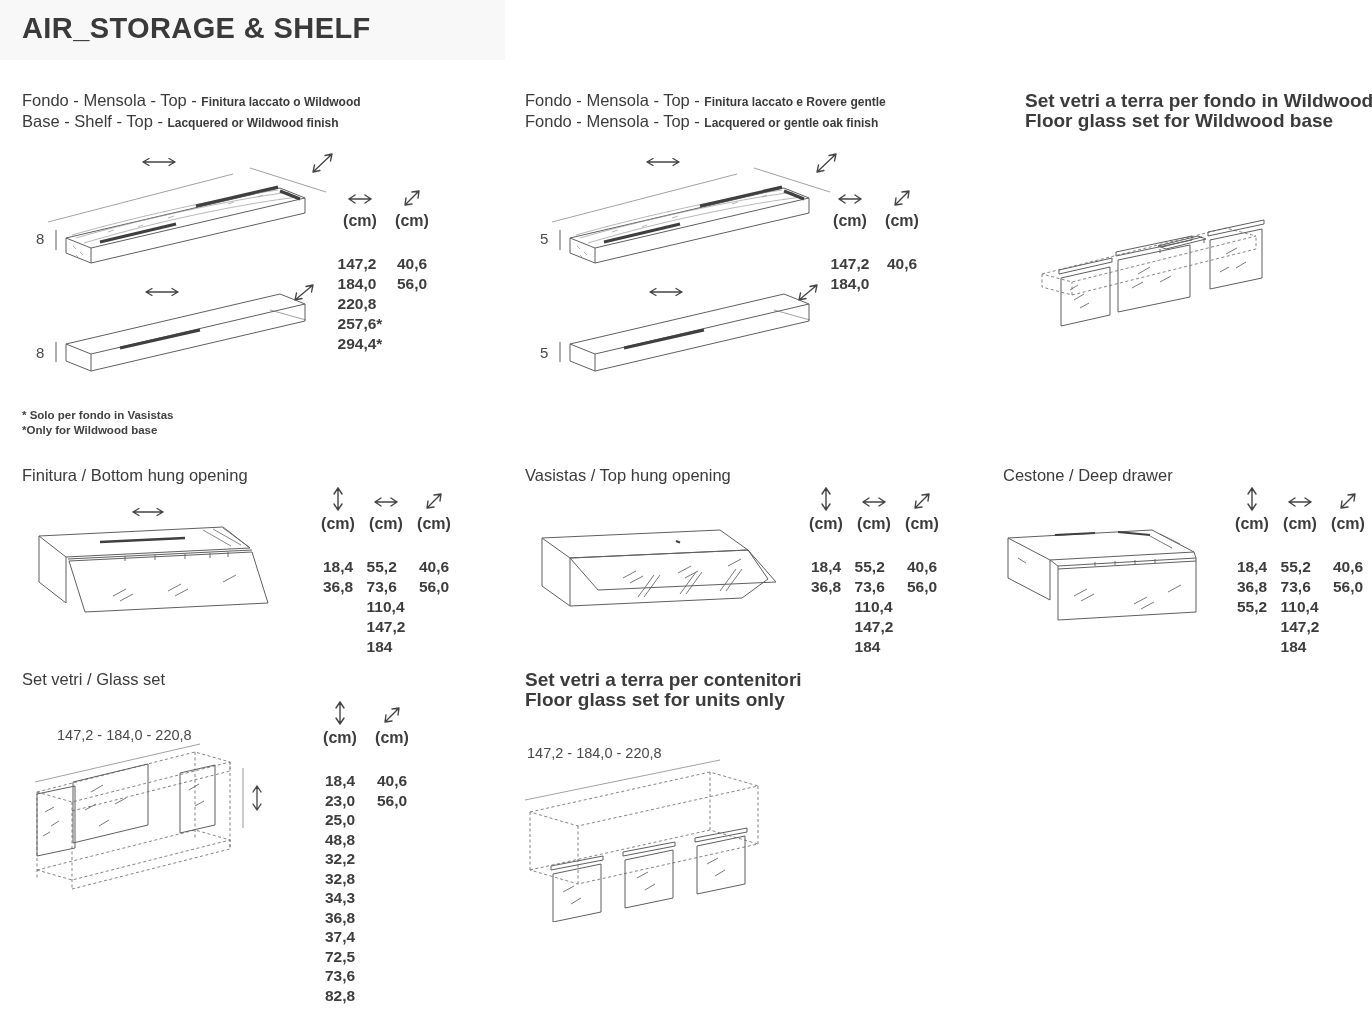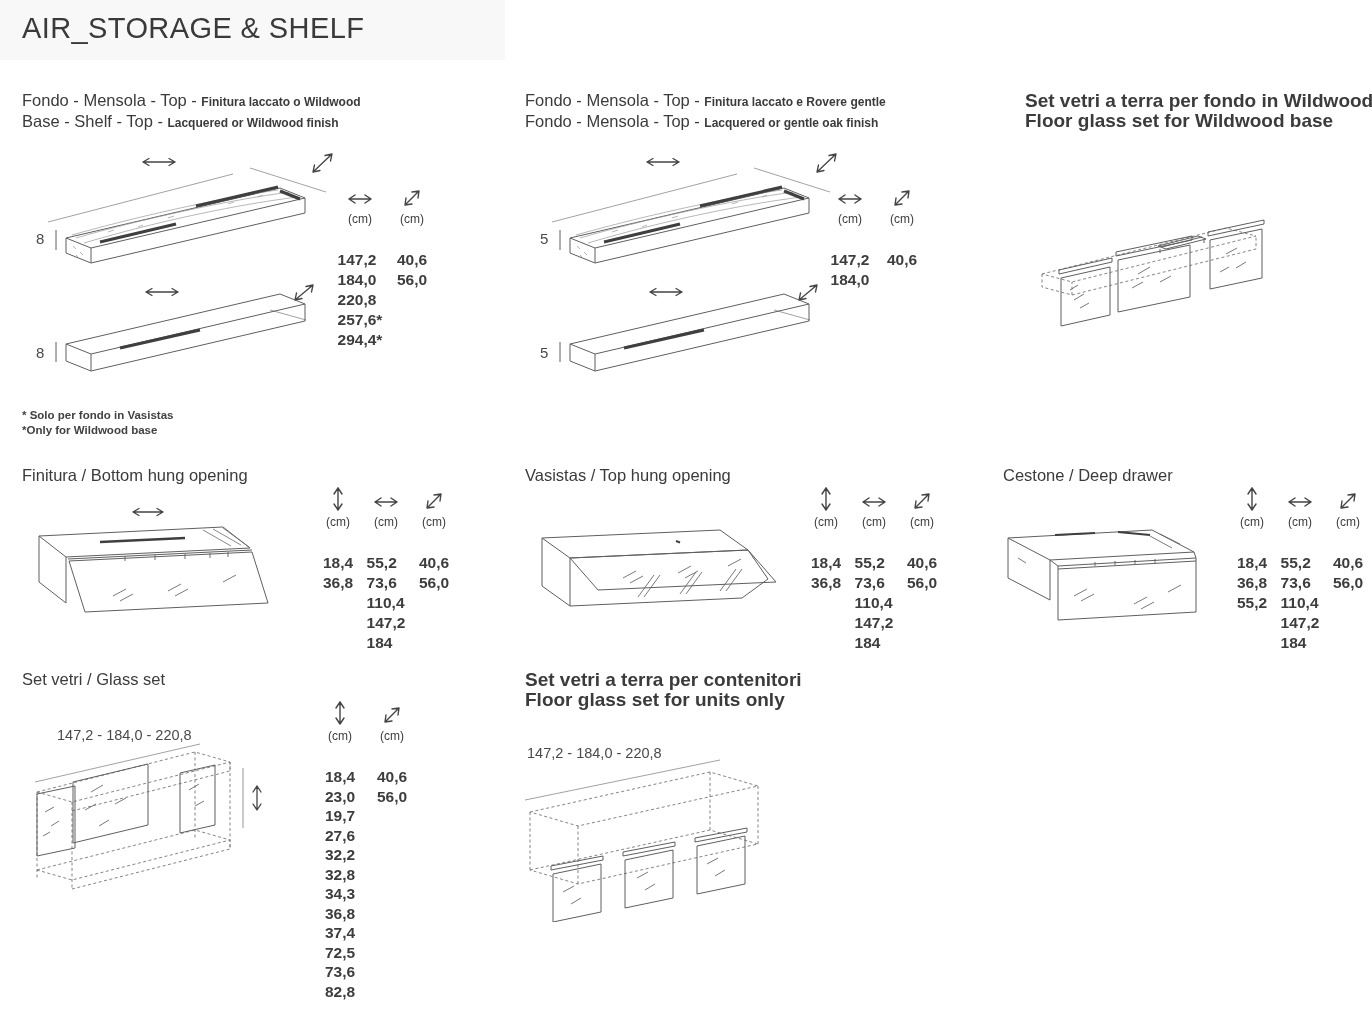--- a/index.html
+++ b/index.html
@@ -3,33 +3,33 @@
 <meta charset="utf-8">
 <style>
   html,body{margin:0;padding:0;}
   body{
     width:1372px;height:1011px;position:relative;overflow:hidden;
     background:#ffffff;color:#3b3b3b;
     font-family:"Liberation Sans",sans-serif;
   }
   .abs{position:absolute;}
   .title{
-    font-size:29px;font-weight:normal;letter-spacing:.4px;color:#3a3a3a;white-space:nowrap;
+    font-size:29px;font-weight:bold;letter-spacing:.4px;color:#3a3a3a;white-space:nowrap;
   }
   .title-bg{background:#f8f8f8;width:505px;height:60px;left:0;top:0;}
   .sec-head{white-space:nowrap;line-height:19px;}
   .hl{font-size:16.5px;font-weight:normal;color:#3b3b3b;}
   .hs{font-size:12px;font-weight:bold;color:#3b3b3b;}
   .big2{font-size:19px;font-weight:bold;line-height:20px;color:#3b3b3b;}
   .footnote{font-size:11.5px;line-height:15px;font-weight:bold;color:#414141;white-space:nowrap;}
   .dim-table{display:flex;gap:4px;}
   .dim-col{display:flex;flex-direction:column;align-items:center;min-width:48px;}
   .dim-col.narrow{min-width:44px;}
   .dim-icon{height:26px;display:flex;align-items:flex-end;justify-content:center;margin-bottom:3px;}
-  .dim-unit{font-size:12px;color:#3d3d3d;margin-bottom:24px;}
+  .dim-unit{font-size:16px;color:#3d3d3d;margin-bottom:24px;font-weight:bold;}
   .dim-vals{display:flex;flex-direction:column;align-items:flex-start;font-weight:bold;}
   .dim-vals div{font-size:15.5px;line-height:20px;color:#3d3d3d;white-space:nowrap;}
   .dim-vals.tight div{line-height:19.5px;}
   svg{display:block;}
   svg text{font-family:"Liberation Sans",sans-serif;fill:#4a4a4a;}
 </style>
 </head>
 <body>
 
 <div class="abs title-bg"></div>
@@ -499,22 +499,22 @@
   <div class="dim-col">
     <div class="dim-icon">
       <svg width="14" height="26" viewBox="0 0 14 26">
           <path d="M7 2v22M7 2l-4 6M7 2l4 6M7 24l-4-6M7 24l4-6" fill="none" stroke="#444" stroke-width="1.4" stroke-linecap="round"></path>
         </svg>
     </div>
     <div class="dim-unit">(cm)</div>
     <div class="dim-vals tight">
         <div>18,4</div>
         <div>23,0</div>
-        <div>19,7</div>
-        <div>27,6</div>
+        <div>25,0</div>
+        <div>48,8</div>
         <div>32,2</div>
         <div>32,8</div>
         <div>34,3</div>
         <div>36,8</div>
         <div>37,4</div>
         <div>72,5</div>
         <div>73,6</div>
         <div>82,8</div>
       </div>
   </div>

